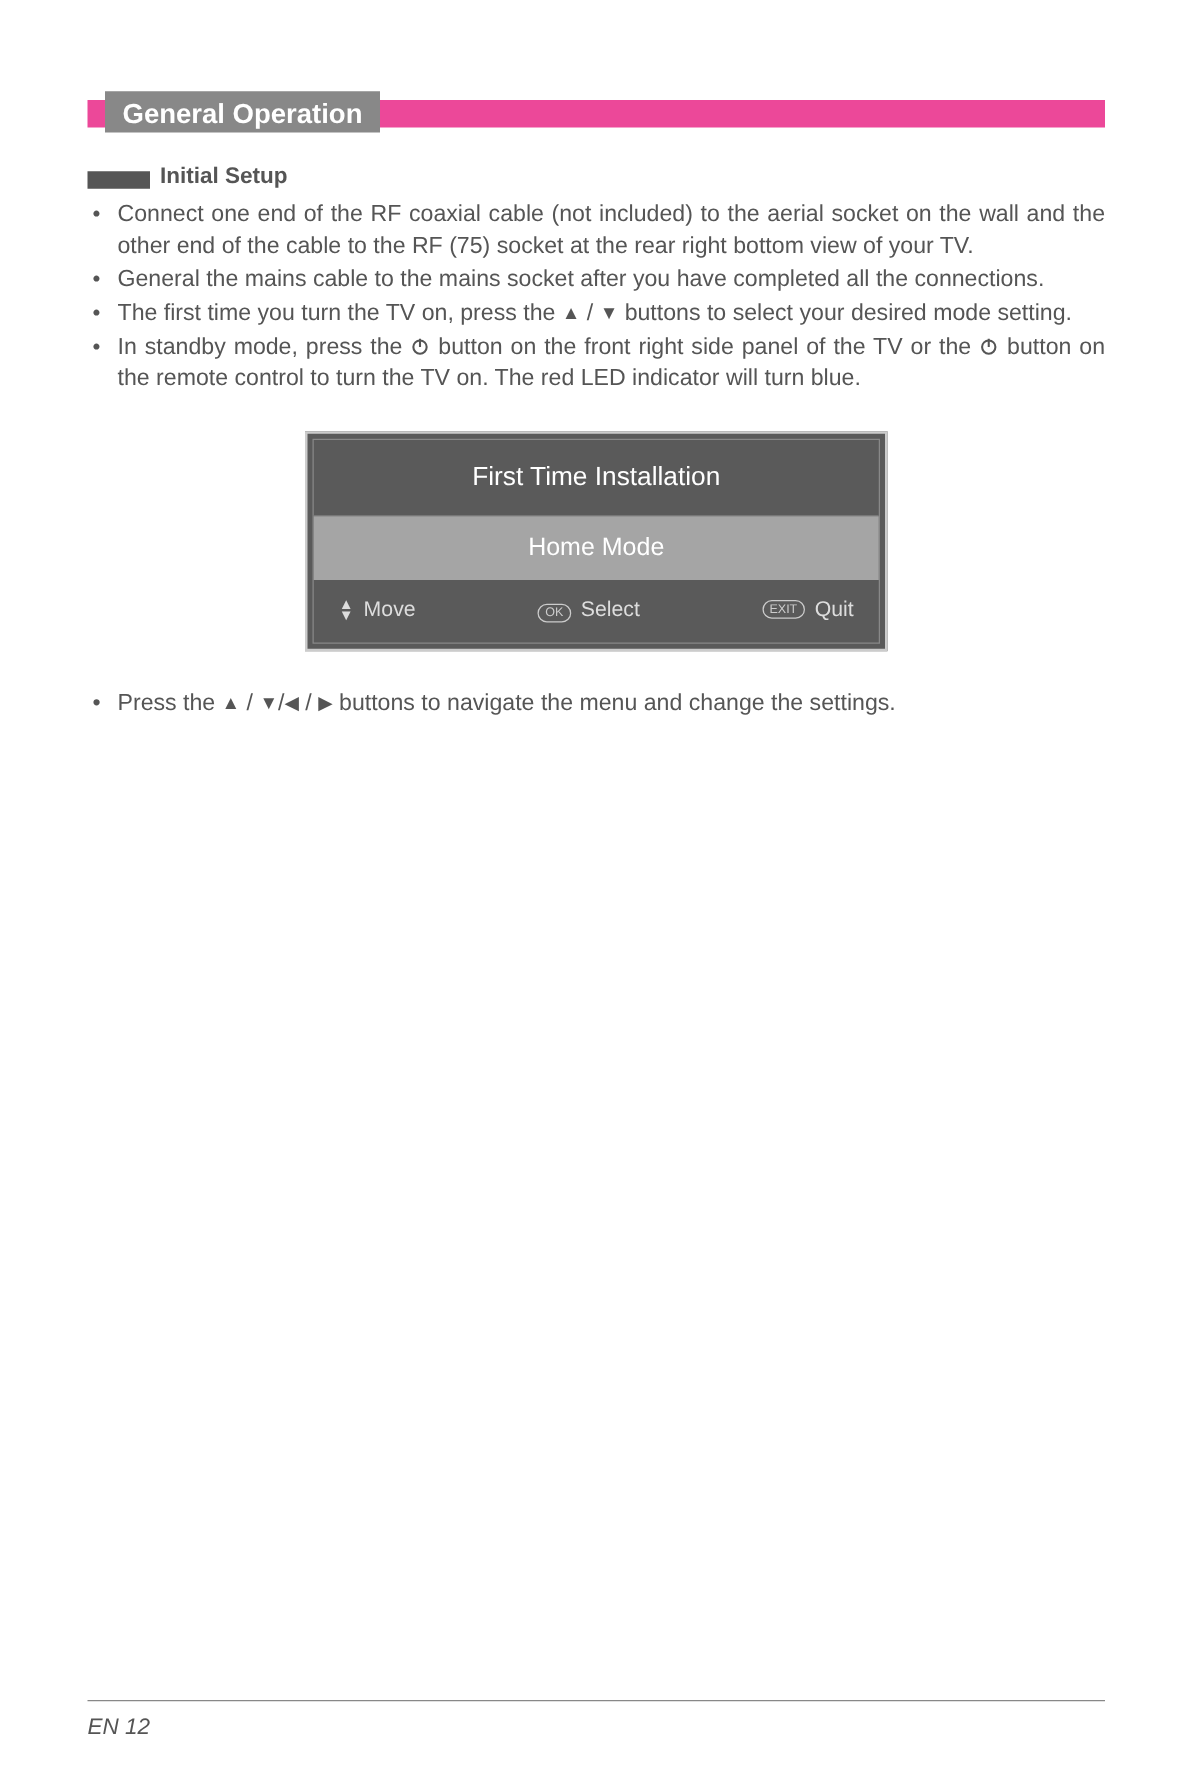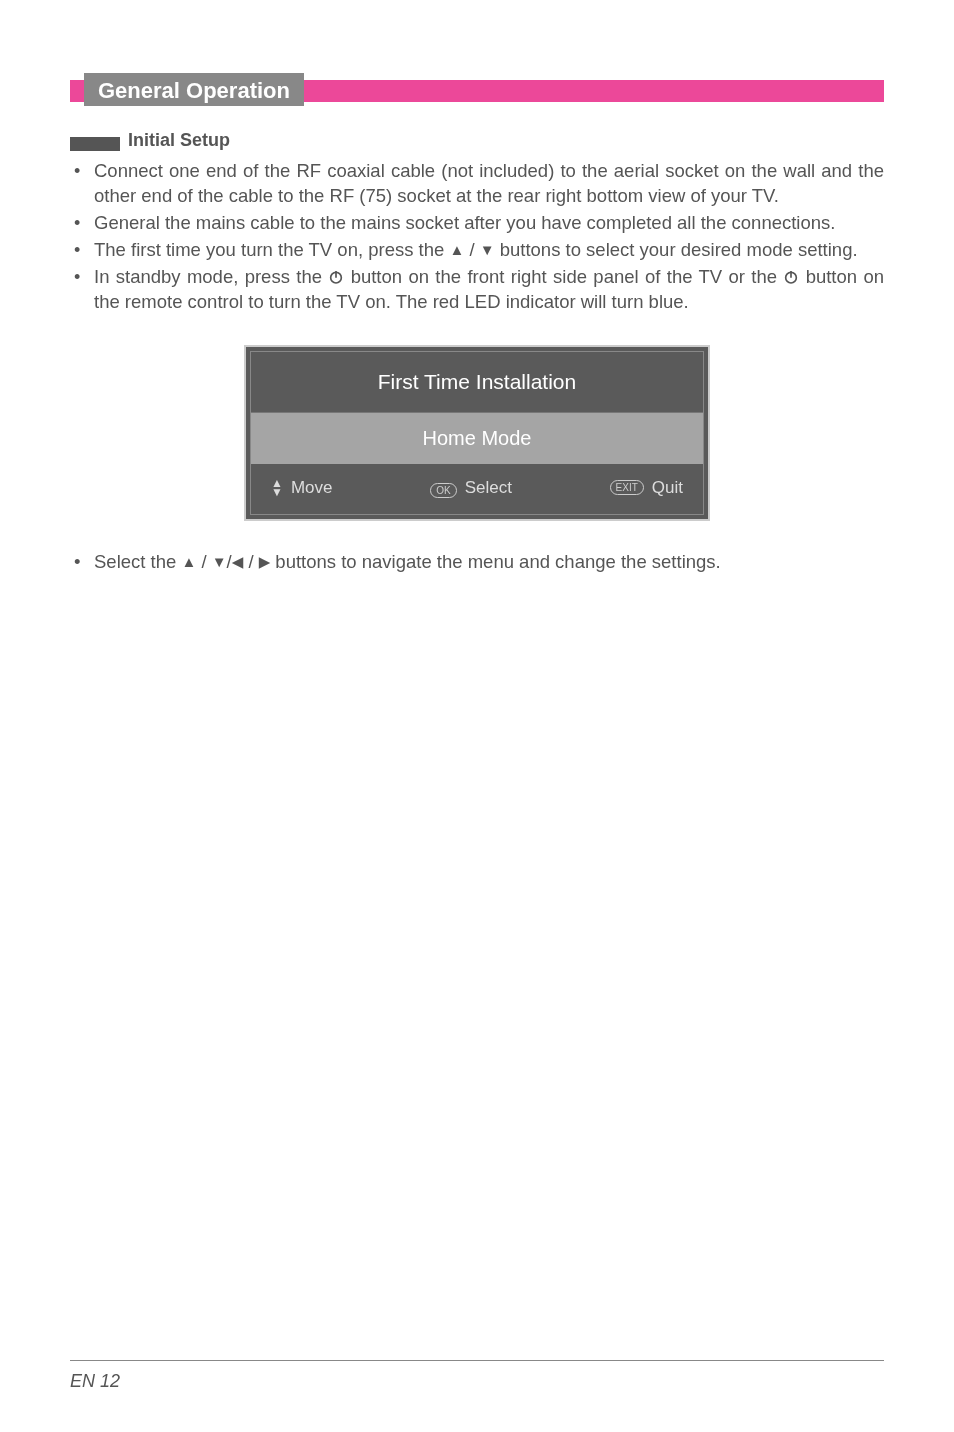--- a/index.html
+++ b/index.html
@@ -238,18 +238,18 @@
         <div class="osd-footer-group3">
           <span class="exit-btn">EXIT</span>
           <span class="osd-footer-label">Quit</span>
         </div>
       </div>
     </div>
   </div>
 </div>
 
 <div class="lower-text">
-  <span>Select the </span><span class="arrow-glyph">▲</span><span> / </span><span class="arrow-glyph">▼</span><span>/</span><span class="arrow-glyph">◀</span><span> / </span><span class="arrow-glyph">▶</span><span> buttons to navigate the menu and change the settings.</span>
+  <span>Press the </span><span class="arrow-glyph">▲</span><span> / </span><span class="arrow-glyph">▼</span><span>/</span><span class="arrow-glyph">◀</span><span> / </span><span class="arrow-glyph">▶</span><span> buttons to navigate the menu and change the settings.</span>
 </div>
 
 <div class="footer">
   <span>EN 12</span>
 </div>
 
 </body></html>

